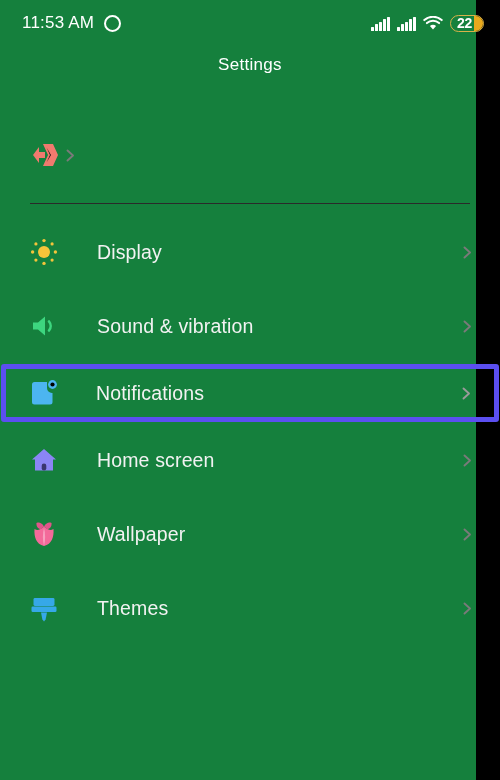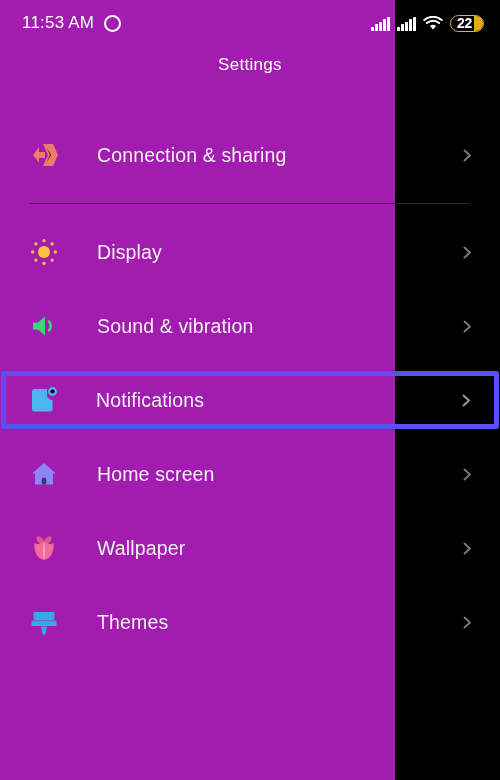--- a/index.html
+++ b/index.html
@@ -2,21 +2,21 @@
 <html><head>
 <meta charset="utf-8">
 <style>
   * { margin:0; padding:0; box-sizing:border-box; }
   html, body {
     width:500px; height:780px;
     background:#000;
     font-family:"Liberation Sans", sans-serif;
     overflow:hidden;
   }
-  #screen { position:relative; width:395px; height:780px; background:#a21caf; }
+  #screen { position:relative; width:476px; height:780px; background:#15803d; }
 
   
   #status-bar {
     position:absolute; top:0; left:0; width:500px; height:46px;
     display:flex; align-items:center; justify-content:space-between;
     padding:0 16px 0 22px;
   }
   .status-left { display:flex; align-items:center; gap:10px; }
   #status-time { color:#fff; font-size:17px; letter-spacing:.2px; }
   .ring-icon {
@@ -76,21 +76,21 @@
 
   .divider {
     height:1px; margin:11px 30px 11px 30px;
     background:#2a2a2a;
   }
 
   
   .row.selected {
     border:5px solid #5b4ff0;
     border-radius:3px;
-    margin:8px 1px;
+    margin:1px 1px;
     padding-left:18px; padding-right:21px;
     height:58px;
   }
   .row.selected .label { margin-left:32px; }
 </style>
 </head>
 <body>
 
 <div id="screen">
 
@@ -133,21 +133,20 @@
   <div id="settings-list">
 
     <div class="row">
       <span class="icon">
         <svg width="30" height="30" viewBox="0 0 30 30">
           <path d="M14 4 L24 4 L29 15 L24 26 L14 26 L19 15 Z" fill="#f07a6e"></path>
           <path d="M4 15 L10 7 L10 12 L16 12 L16 18 L10 18 L10 23 Z" fill="#f07a6e"></path>
           <path d="M17.5 7.5 L22 15 L17.5 22.5 L21 15 Z" fill="#1a0d0c"></path>
         </svg>
       </span>
-      <span class="label">Connection &amp; sharing</span>
       <span class="chev">
         <svg width="13" height="13" viewBox="0 0 13 13">
             <path d="M3.5 1.5 L9 6.5 L3.5 11.5" stroke="#7a7a7a" stroke-width="1.9" fill="none" stroke-linecap="round" stroke-linejoin="round"></path>
           </svg>
       </span>
     </div>
 
     <div class="divider"></div>
 
 

